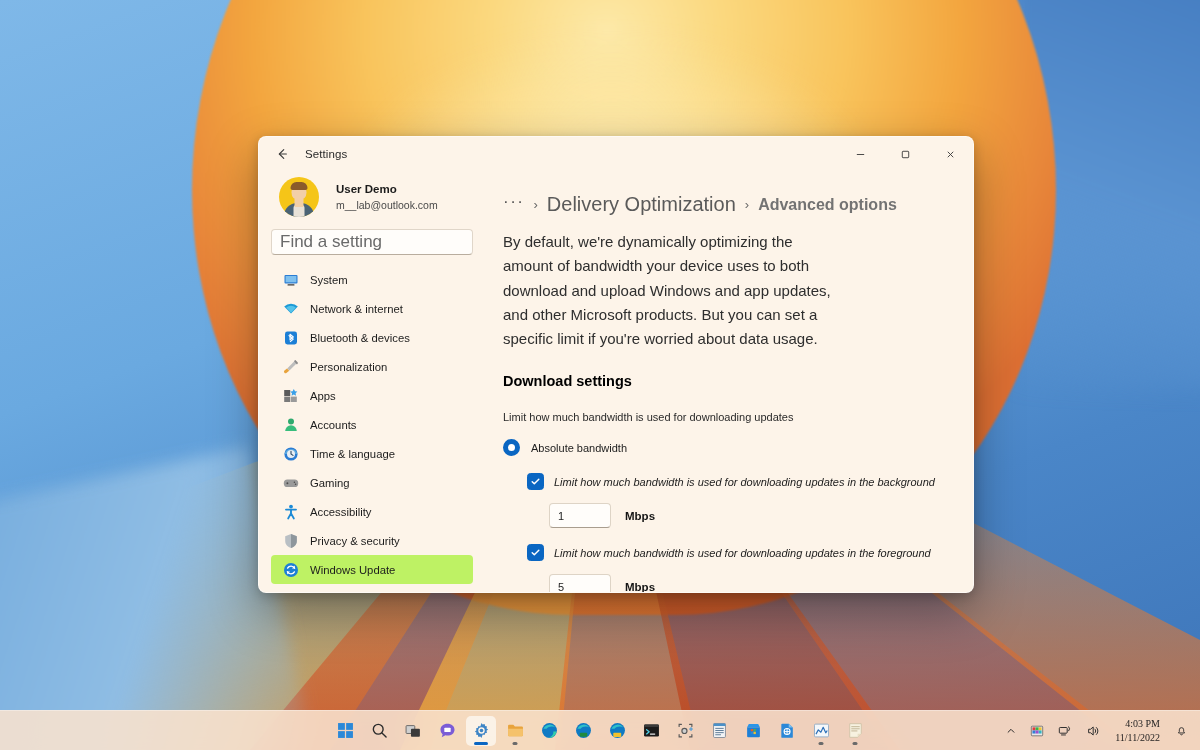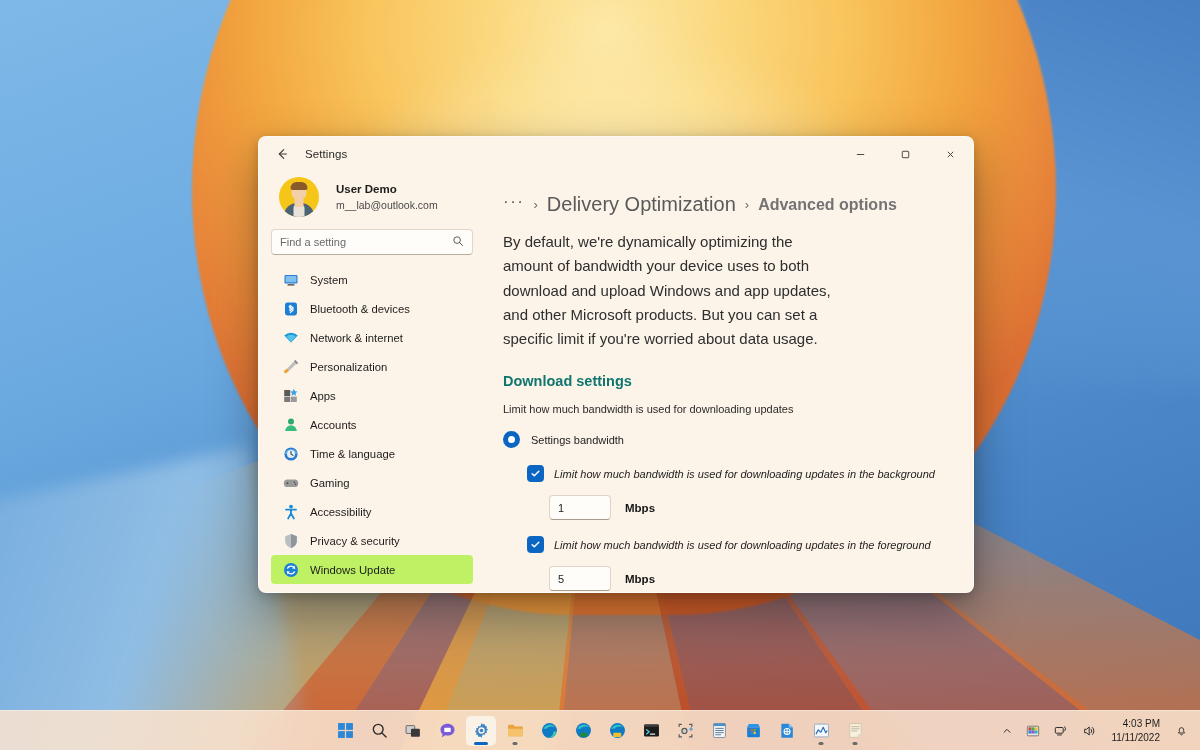--- a/index.html
+++ b/index.html
@@ -125,21 +125,21 @@
   .searchbox {
     margin: 2px 0 10px 0;
     height: 26px; background: #fffdfa;
     border: 1px solid #e0d6c9; border-bottom: 1.4px solid #b9ad9e;
     border-radius: 4px;
     display: flex; align-items: center; padding: 0 8px;
     cursor: text;
   }
   .searchbox input {
     flex: 1; border: 0; outline: 0; background: transparent;
-    font-family: inherit; font-size: 11px; color: #2a2a2a;
+    font-family: inherit; font-size: 17px; color: #2a2a2a;
   }
   .searchbox input::placeholder { color: #6a6a6a; }
 
   .navlist { overflow: hidden; padding-bottom: 4px; }
   .navitem {
     position: relative;
     height: 29px; display: flex; align-items: center; gap: 11px;
     padding-left: 11px; border-radius: 4px; margin-bottom: 0px;
     cursor: pointer; color: #1c1c1c; font-size: 11.3px;
   }
@@ -171,21 +171,21 @@
   .bc-current {
     font-size: 16px; color: #737373; font-weight: bold; white-space: nowrap;
   }
 
   .intro {
     font-size: 15px; color: #2e2e2e; line-height: 1.62;
     max-width: 330px; margin-bottom: 22px;
   }
 
   .section-title {
-    font-size: 14.5px; font-weight: bold; color: #0f766e; margin-bottom: 14px;
+    font-size: 14.5px; font-weight: bold; color: #000000; margin-bottom: 22px;
   }
   .section-desc { font-size: 11px; color: #2a2a2a; margin-bottom: 16px; }
 
   .radio-row {
     display: flex; align-items: center; gap: 11px;
     margin-bottom: 17px; cursor: pointer;
   }
   .radio {
     width: 17px; height: 17px; border-radius: 50%; flex: none;
     border: 1.6px solid #5d5d5d; background: transparent;
@@ -259,20 +259,21 @@
   .tray-btn {
     height: 28px; border-radius: 4px; padding: 0 4px;
     display: flex; align-items: center; gap: 5px;
     cursor: pointer; color: #2b2b2b;
   }
   .clock {
     display: flex; flex-direction: column; align-items: flex-end;
     font-size: 10px; line-height: 1.32; color: #1e1e1e;
     padding: 0 5px; cursor: pointer; border-radius: 4px; height: 30px;
     justify-content: center;
+    font-family: Liberation Serif, serif;
   }
 </style>
 </head>
 <body>
 
 <div id="wallpaper">
   <div class="wp-sky"></div>
   <div class="wp-right-blue"></div>
   <div class="wp-blob-main"></div>
   <div class="wp-glow"></div>
@@ -373,35 +374,35 @@
                 <rect x="1.5" y="3" width="13" height="8.5" rx="1" fill="#2b7cd3"></rect>
                 <rect x="2.6" y="4" width="10.8" height="6.3" fill="#7fc0ee"></rect>
                 <rect x="4.5" y="12.3" width="7" height="1.2" rx=".5" fill="#3a3a3a"></rect>
               </svg>
             </span>
             <span>System</span>
           </div>
           <div class="navitem">
             <span class="nav-ico">
               <svg width="16" height="16" viewBox="0 0 16 16">
+                <path d="M1.2 5.4 a10 10 0 0 1 13.6 0 L8 12.6 Z" fill="#1c9ad6"></path>
+                <path d="M3.2 6.6 a7.2 7.2 0 0 1 9.6 0 L8 11.8 Z" fill="#55c3ea"></path>
+              </svg>
+            </span>
+            <span>Network &amp; internet</span>
+          </div>
+          <div class="navitem">
+            <span class="nav-ico">
+              <svg width="16" height="16" viewBox="0 0 16 16">
                 <rect x="2" y="1.5" width="12" height="13" rx="2.4" fill="#1c7fd6"></rect>
                 <path d="M7 4.2 L10.3 7 L7 9.8 V4.2 Z M7 6.2 L10.3 9 L7 11.8" fill="none" stroke="#fff" stroke-width="1.1" stroke-linejoin="round"></path>
                 <path d="M6 5.6 L7 6.4" stroke="#fff" stroke-width="1.1" stroke-linecap="round"></path>
               </svg>
             </span>
             <span>Bluetooth &amp; devices</span>
-          </div>
-          <div class="navitem">
-            <span class="nav-ico">
-              <svg width="16" height="16" viewBox="0 0 16 16">
-                <path d="M1.2 5.4 a10 10 0 0 1 13.6 0 L8 12.6 Z" fill="#1c9ad6"></path>
-                <path d="M3.2 6.6 a7.2 7.2 0 0 1 9.6 0 L8 11.8 Z" fill="#55c3ea"></path>
-              </svg>
-            </span>
-            <span>Network &amp; internet</span>
           </div>
           <div class="navitem">
             <span class="nav-ico">
               <svg width="16" height="16" viewBox="0 0 16 16">
                 <path d="M11.8 1.8 L14 4 L6.4 11.6 L4.2 9.4 Z" fill="#bdbdbd"></path>
                 <path d="M12.6 1.2 L14.6 3.2 a1.1 1.1 0 0 1 0 1.5 l-.7 .7 L11 2.1 l .7-.7 a1.1 1.1 0 0 1 1.5 -.2 Z" fill="#8a8a8a"></path>
                 <path d="M4 9.6 L6.2 11.8 L3.4 14 a1.6 1.6 0 0 1-2.2-2.2 Z" fill="#e8a33c"></path>
               </svg>
             </span>
             <span>Personalization</span>
@@ -491,21 +492,21 @@
         <span class="bc-current">Advanced options</span>
       </div>
 
       <div class="intro">By default, we're dynamically optimizing the amount of bandwidth your device uses to both download and upload Windows and app updates, and other Microsoft products. But you can set a specific limit if you're worried about data usage.</div>
 
       <div class="section-title">Download settings</div>
       <div class="section-desc">Limit how much bandwidth is used for downloading updates</div>
 
       <div class="radio-row">
         <span class="radio checked"></span>
-        <span class="radio-label">Settings bandwidth</span>
+        <span class="radio-label">Absolute bandwidth</span>
       </div>
 
       <div class="indent">
         <div class="check-row">
           <span class="checkbox checked">
             <svg width="11" height="11" viewBox="0 0 12 12" fill="none" stroke="#ffffff" stroke-width="1.6">
               <path d="M2.4 6.2 L4.7 8.5 L9.6 3.6" stroke-linecap="round" stroke-linejoin="round"></path>
             </svg>
           </span>
           <span class="check-label">Limit how much bandwidth is used for downloading updates in the background</span>

